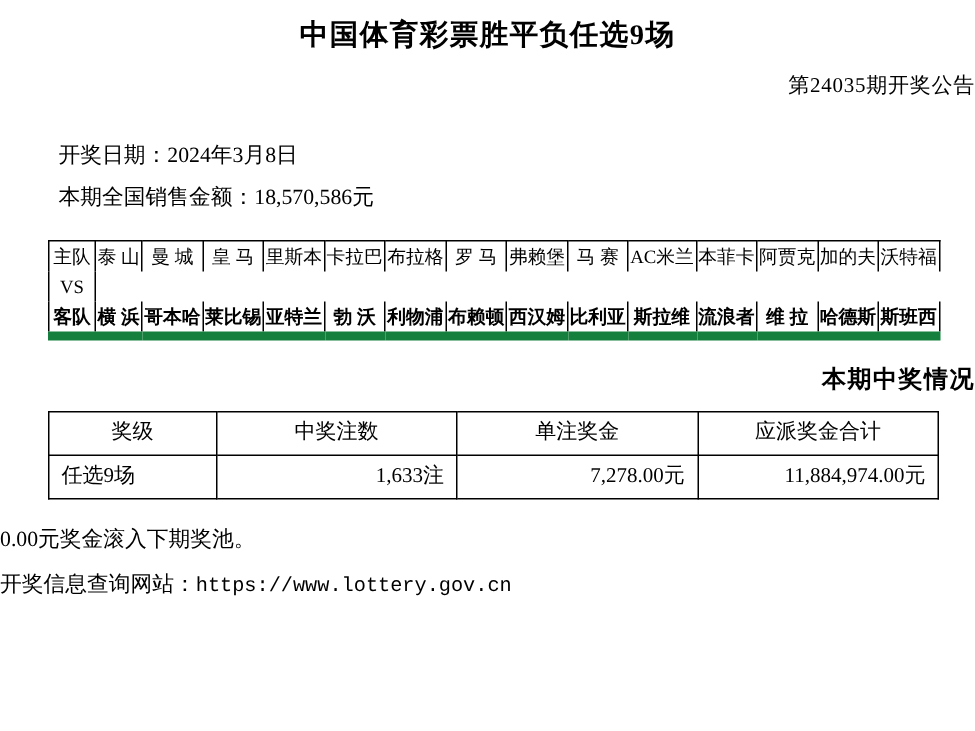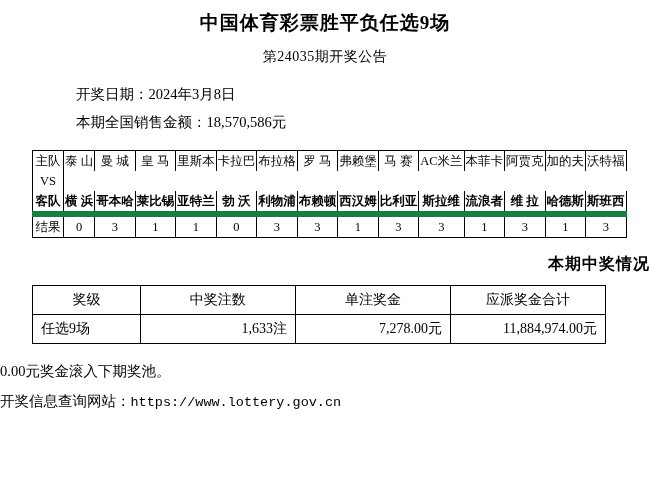--- a/index.html
+++ b/index.html
@@ -21,28 +21,28 @@
     box-sizing: border-box;
   }
   .title {
     text-align: center;
     font-size: 19px;
     font-weight: bold;
     letter-spacing: 1px;
     margin-top: 10px;
   }
   .subtitle {
-    text-align: center;
+    text-align: right;
     font-size: 14px;
     margin-top: 12px;
     letter-spacing: 0.5px;
   }
   .info-block {
-    margin-top: 14px;
-    padding-left: 76px;
+    margin-top: 24px;
+    padding-left: 39px;
     font-size: 14.5px;
     line-height: 28px;
   }
   .info-line {
     white-space: nowrap;
   }
   .match-wrap {
     margin-top: 14px;
     padding-left: 32px;
     padding-right: 20px;
@@ -90,21 +90,21 @@
   .section-title {
     text-align: right;
     font-size: 16px;
     font-weight: bold;
     margin-top: 16px;
     letter-spacing: 1px;
   }
   .prize-wrap {
     margin-top: 10px;
     padding-left: 32px;
-    padding-right: 44px;
+    padding-right: 24px;
   }
   table.prize {
     border-collapse: collapse;
     width: 100%;
     font-size: 14px;
   }
   table.prize th, table.prize td {
     border: 1px solid #000000;
     padding: 3px 8px;
     line-height: 22px;
@@ -195,37 +195,20 @@
             <td>利物浦</td>
             <td>布赖顿</td>
             <td>西汉姆</td>
             <td>比利亚</td>
             <td>斯拉维</td>
             <td>流浪者</td>
             <td>维 拉</td>
             <td>哈德斯</td>
             <td>斯班西</td>
           </tr>
-        <tr class="row-result">
-          <td class="head">结果</td>
-        <td>0</td>
-            <td>3</td>
-            <td>1</td>
-            <td>1</td>
-            <td>0</td>
-            <td>3</td>
-            <td>3</td>
-            <td>1</td>
-            <td>3</td>
-            <td>3</td>
-            <td>1</td>
-            <td>3</td>
-            <td>1</td>
-            <td>3</td>
-          </tr>
       </tbody>
     </table>
   </div>
 
   <div class="section-title">本期中奖情况</div>
 
   <div class="prize-wrap">
     <table class="prize">
       <thead>
         <tr>

